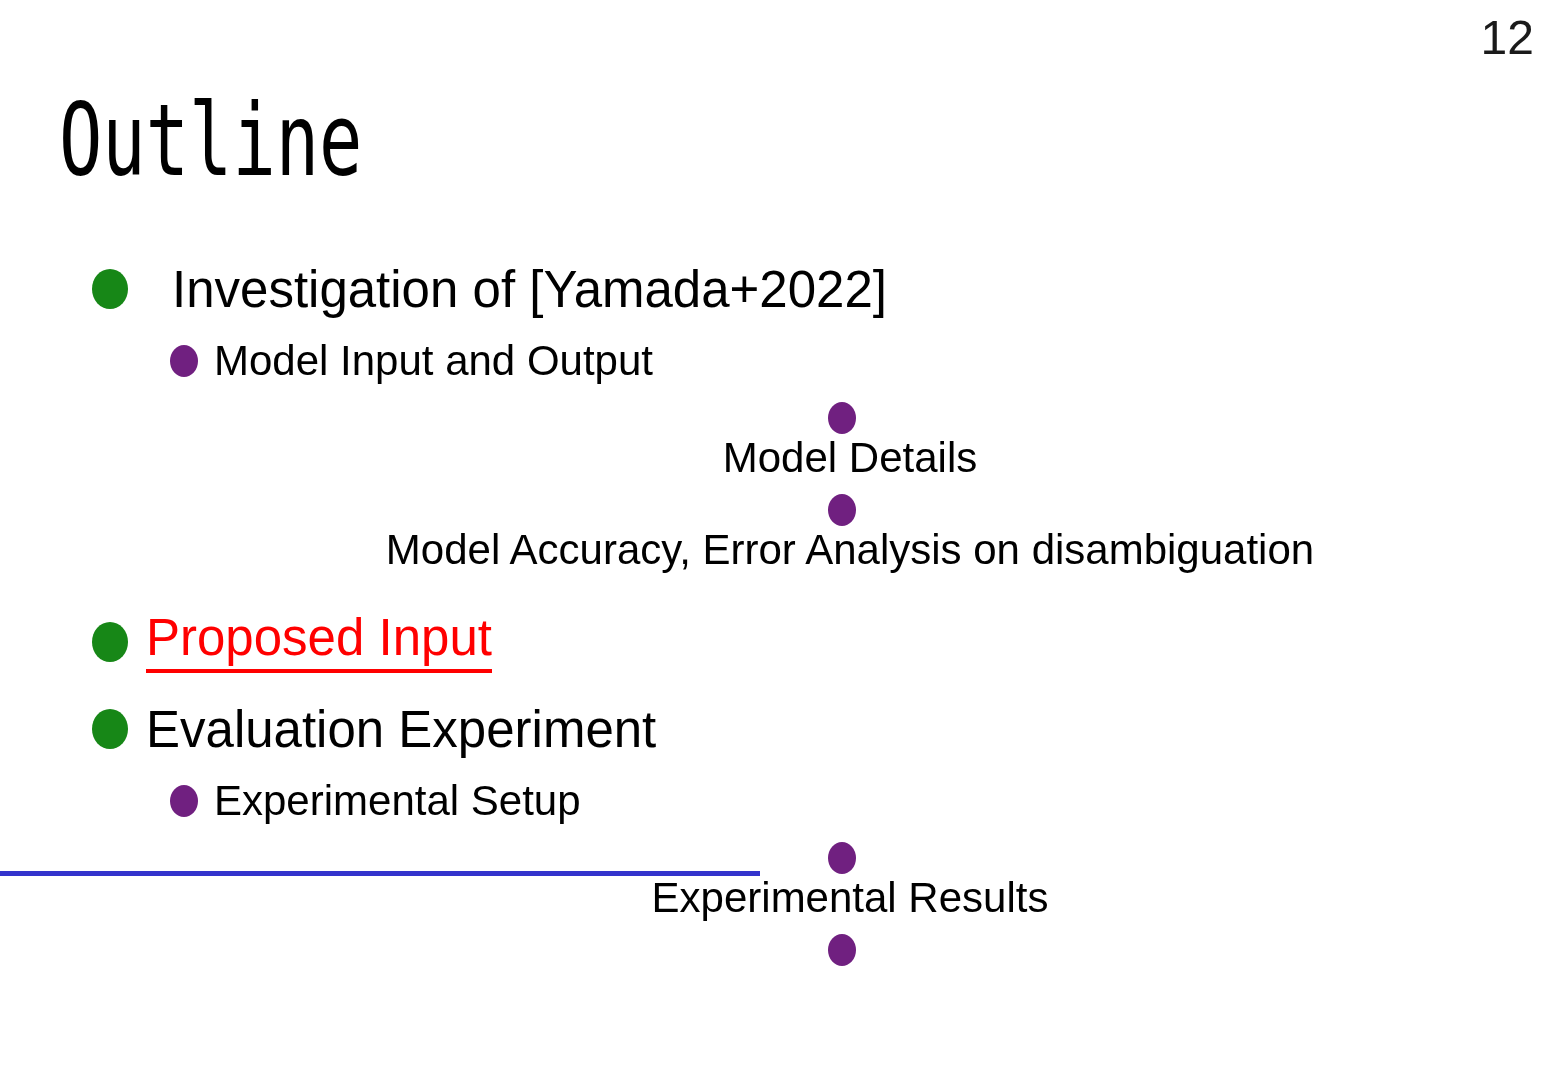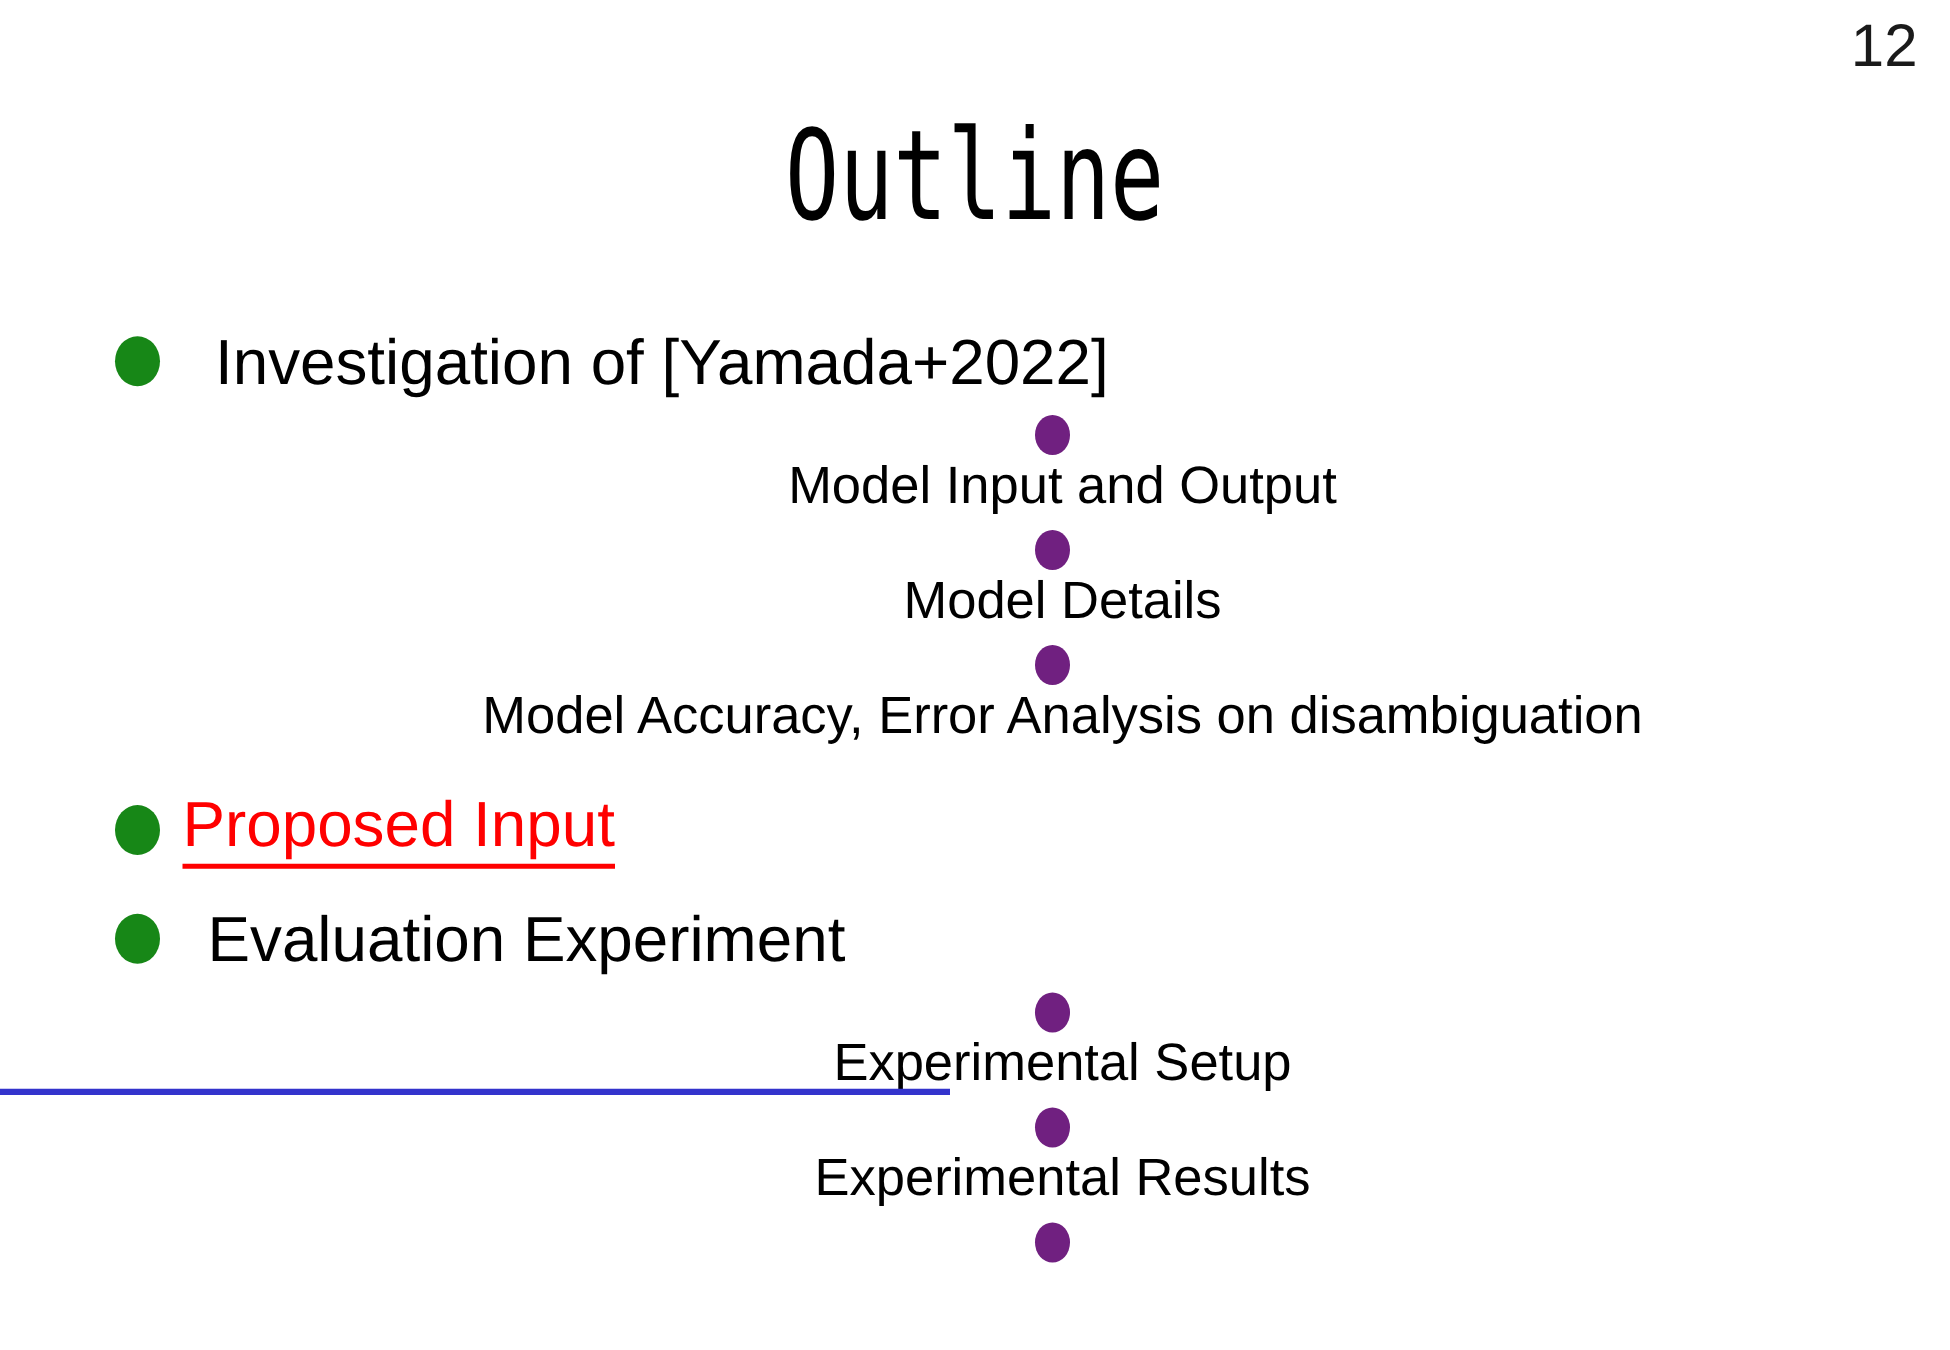--- a/index.html
+++ b/index.html
@@ -21,21 +21,21 @@
     color: #1a1a1a;
     line-height: 1;
   }
 
   .title-wrap {
     position: absolute;
     top: 88px;
     left: 0;
     width: 100%;
     display: flex;
-    justify-content: center;
+    justify-content: flex-start;
   }
   .slide-title {
     font-family: "DejaVu Sans Mono", monospace;
     font-size: 100px;
     color: #000000;
     line-height: 1.05;
     transform: scaleX(0.72);
     transform-origin: center;
     white-space: nowrap;
   }
@@ -64,23 +64,23 @@
     width: 36px; height: 40px;
     background: var(--l1-bullet, #178717);
   }
   .l2 .bullet {
     width: 28px; height: 32px;
     margin-right: 16px;
     background: var(--l2-bullet, #702080);
   }
 
   .row.first { margin-top: 0; gap: 26px; }
-  .row.sub-first { margin-top: 10px; flex-direction: column; }
+  .row.sub-first { margin-top: 10px; }
   .row.proposed { margin-top: 32px; min-height: 72px; }
-  .row.evaluation { margin-top: 18px; gap: 20px; }
+  .row.evaluation { margin-top: 18px; }
   .row.sub-gap { margin-top: 12px; flex-direction: column; }
 
   .highlight-link {
     color: var(--highlight, #ff0000);
     border-bottom: 4px solid var(--highlight, #ff0000);
     padding-bottom: 4px;
     line-height: 1.05;
   }
 
   .bottom-bar {

